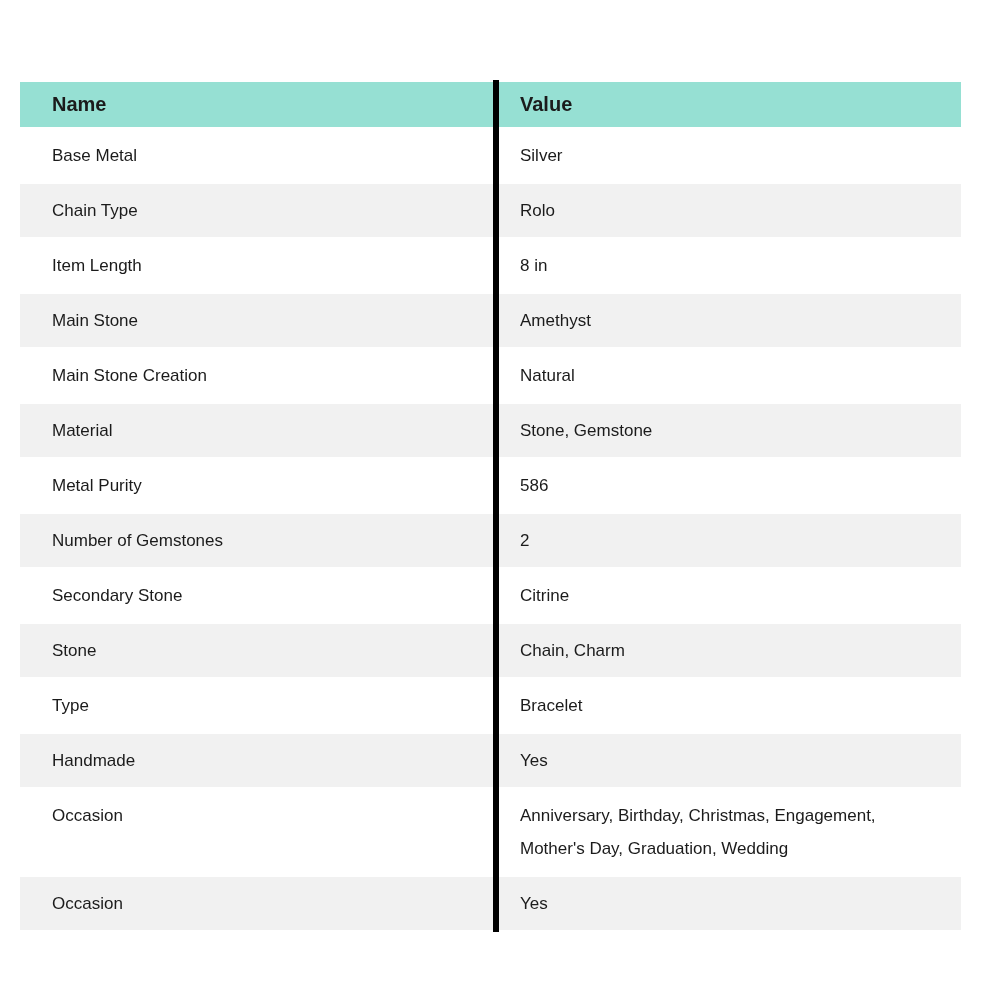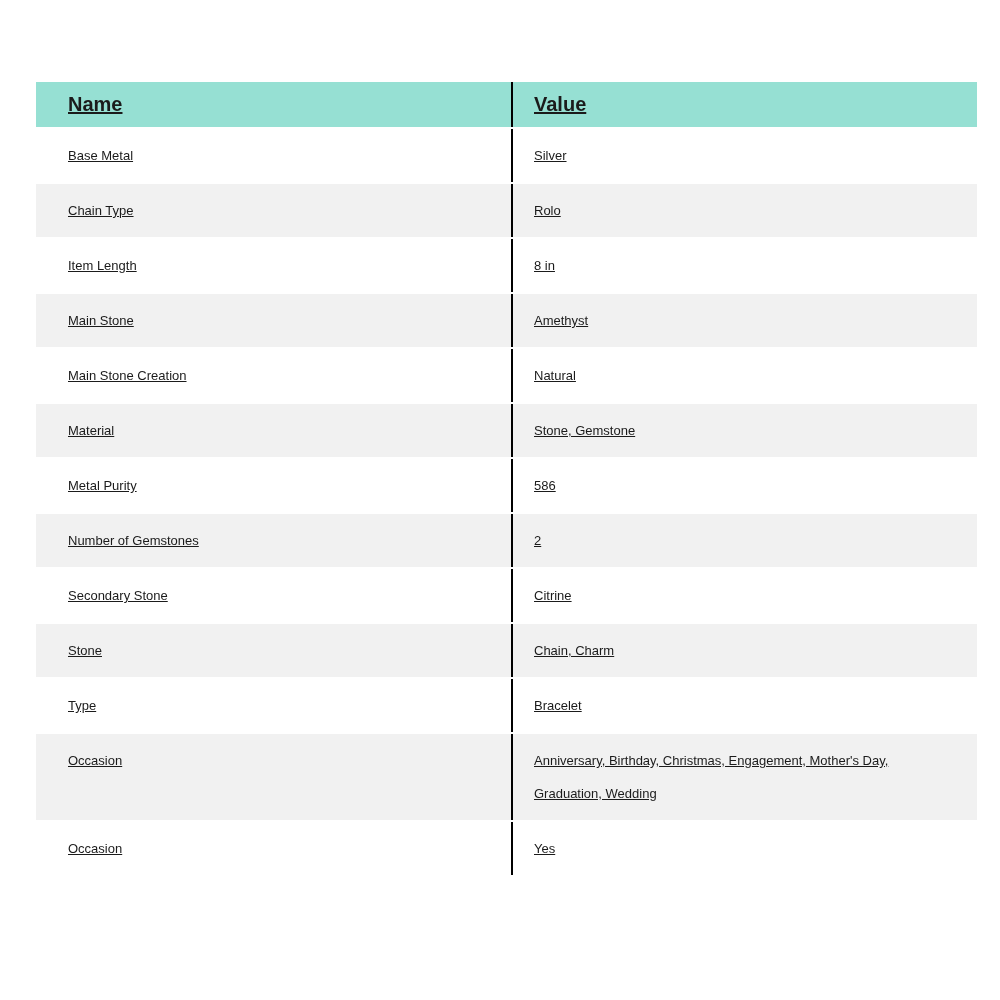--- a/index.html
+++ b/index.html
@@ -18,48 +18,47 @@
     color: var(--text);
   }
   .page {
     width: 1000px;
     height: 1000px;
     overflow: hidden;
     background: var(--page-bg);
   }
   .table-wrap {
     padding-top: 80px;
-    padding-left: 36px;
-    text-decoration: underline;
+    padding-left: 20px;
   }
   table.spec-table {
     border-collapse: collapse;
     table-layout: fixed;
     width: 941px;
   }
   col.col-name  { width: 476px; }
   col.col-value { width: 465px; }
   th, td {
     text-align: left;
     vertical-align: top;
-    font-size: 13px;
+    font-size: 17px;
     line-height: 33px;
     border-top: 2px solid #FFFFFF;
     border-bottom: 2px solid #FFFFFF;
     padding: 10px 24px 10px 32px;
   }
   thead th {
     background: var(--header-bg);
     font-weight: 600;
     font-size: 20px;
     padding-top: 6px;
     padding-bottom: 6px;
   }
   th.value-col, td.value-cell {
-    border-left: 2px solid #000000;
+    border-left: 6px solid #000000;
     padding-left: 21px;
     padding-right: 45px;
   }
   tbody td { background: var(--row-bg); }
   tbody tr:nth-child(even) td { background: var(--stripe-bg); }
 </style>
 </head>
 <body>
 
 <div class="page">
@@ -124,20 +123,24 @@
   <tr>
     <td class="name-cell">Stone</td>
     <td class="value-cell">Chain, Charm</td>
   </tr>
 
   <tr>
     <td class="name-cell">Type</td>
     <td class="value-cell">Bracelet</td>
   </tr>
 
+  <tr>
+    <td class="name-cell">Handmade</td>
+    <td class="value-cell">Yes</td>
+  </tr>
 
   <tr>
     <td class="name-cell">Occasion</td>
     <td class="value-cell">Anniversary, Birthday, Christmas, Engagement, Mother's Day, Graduation, Wedding</td>
   </tr>
 
   <tr>
     <td class="name-cell">Occasion</td>
     <td class="value-cell">Yes</td>
   </tr>

